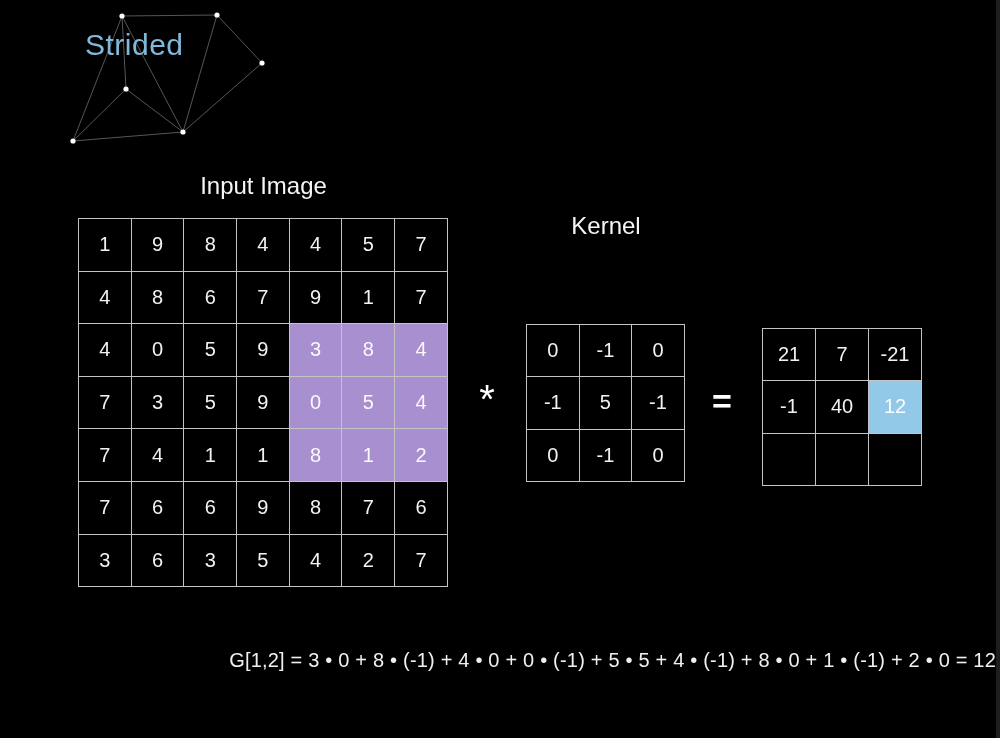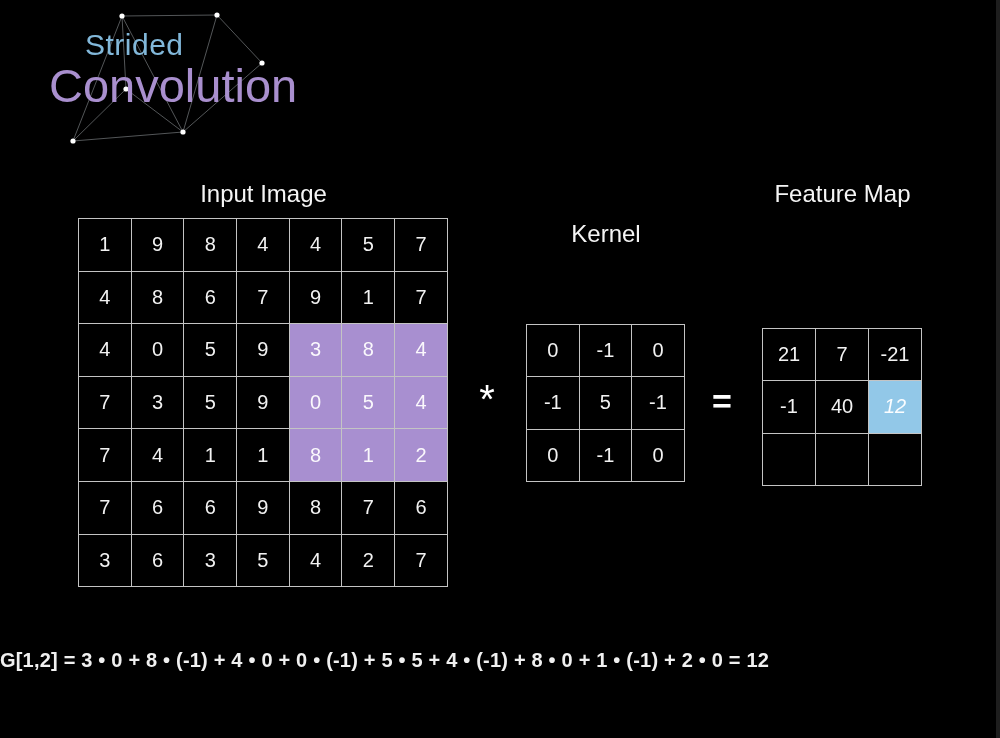--- a/index.html
+++ b/index.html
@@ -43,21 +43,21 @@
     top: 58px;
     font-size: 47px;
     font-weight: 400;
     color: var(--accent-purple, #a98fce);
     z-index: 2;
   }
 
   
   .grid-label {
     position: absolute;
-    top: 180px;
+    top: 172px;
     text-align: center;
     font-size: 24px;
     color: #f5f5f5;
   }
   .label-input   { left: 78px;  width: 371px; }
   .label-kernel  { left: 526px; width: 160px; margin-top: 40px; }
   .label-feature { left: 762px; width: 161px; }
 
   
   .grid {
@@ -88,21 +88,21 @@
     grid-template-columns: repeat(3, 52.6px);
     grid-auto-rows: 52.3px;
   }
   #feature-grid {
     left: 762px;
     top: 328px;
     grid-template-columns: repeat(3, 53px);
     grid-auto-rows: 52.3px;
   }
   .grid .cell.hl-purple { background: var(--cell-highlight-purple, #a88fd0); color: #faf8fc; }
-  .grid .cell.hl-blue   { background: var(--cell-highlight-blue, #92c8e8); color: #fbfdff; font-style: italic; }
+  .grid .cell.hl-blue   { background: var(--cell-highlight-blue, #92c8e8); color: #fbfdff; }
 
   
   .op {
     position: absolute;
     color: #ffffff;
     text-align: center;
   }
   .op-conv {
     left: 470px;
     top: 377px;
@@ -117,25 +117,24 @@
     font-size: 34px;
     font-weight: bold;
   }
 
   
   .formula {
     position: absolute;
     left: 0;
     top: 649px;
     width: 996px;
-    text-align: left;
+    text-align: right;
     font-size: 20px;
     color: #f0f0f0;
     letter-spacing: 0.2px;
-    font-weight: bold;
   }
 
   
   .right-edge {
     position: absolute;
     right: 0;
     top: 0;
     width: 4px;
     height: 100%;
     background: #1e1e1e;
@@ -163,25 +162,23 @@
       <circle cx="122" cy="16" r="2.6"></circle>
       <circle cx="217" cy="15" r="2.6"></circle>
       <circle cx="262" cy="63" r="2.6"></circle>
       <circle cx="126" cy="89" r="2.6"></circle>
       <circle cx="183" cy="132" r="2.6"></circle>
       <circle cx="73" cy="141" r="2.6"></circle>
     </g>
   </svg>
 
   <div class="title-strided">Strided</div>
-  <div class="title-convolution">Convolution</div>
 
   <div class="grid-label label-input">Input Image</div>
   <div class="grid-label label-kernel">Kernel</div>
-  <div class="grid-label label-feature">Feature Map</div>
 
   <div class="grid" id="input-grid">
       <div class="cell">1</div>
       <div class="cell">9</div>
       <div class="cell">8</div>
       <div class="cell">4</div>
       <div class="cell">4</div>
       <div class="cell">5</div>
       <div class="cell">7</div>
       <div class="cell">4</div>

